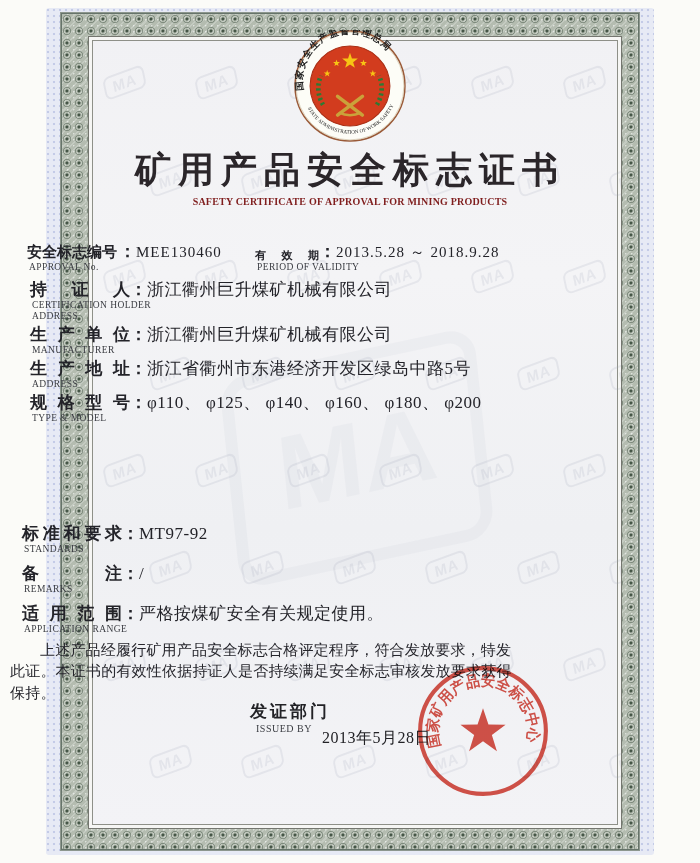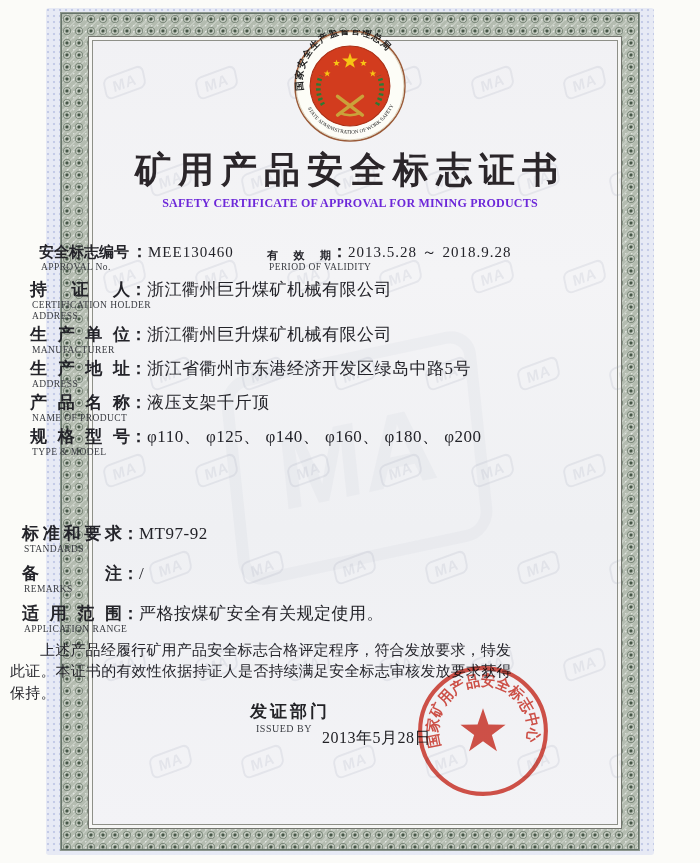--- a/index.html
+++ b/index.html
@@ -33,33 +33,33 @@
       color:#8f95ab;opacity:.06;border:12px solid currentColor;border-radius:28px;
       display:flex;align-items:center;justify-content:center;
       font-family:"Liberation Sans","DejaVu Sans",sans-serif;font-weight:bold;font-size:104px;
       transform:rotate(-12deg) skewX(-6deg);}
   
   .content{position:absolute;inset:0;z-index:2;}
   .emblem{position:absolute;left:50%;top:30px;transform:translateX(-50%);}
   .title{position:absolute;left:0;top:146px;width:100%;text-align:center;
          font-size:36px;font-weight:bold;letter-spacing:7px;color:#2b262a;white-space:nowrap;}
   .subtitle{position:absolute;left:0;top:196px;width:100%;text-align:center;
-         font-size:12px;font-weight:bold;letter-spacing:.2px;color:#6d28d9;}
+         font-size:10px;font-weight:bold;letter-spacing:.2px;color:#7f1d1d;}
   .cn{font-size:17px;color:#232329;}
   .cn-label{display:inline-block;width:100px;text-align:justify;text-align-last:justify;
             font-weight:600;vertical-align:bottom;}
   .cn-label-sm{display:inline-block;width:92px;font-weight:600;font-size:15px;}
   .cn-label-xs{display:inline-block;width:64px;text-align:justify;text-align-last:justify;
             font-weight:600;font-size:11px;vertical-align:bottom;}
   .colon{font-weight:600;}
   .value{font-size:17px;letter-spacing:.5px;}
   .en-sub{font-size:9.5px;letter-spacing:.4px;color:#3a3c42;margin-top:-1px;margin-left:2px;}
   .approval-row{position:absolute;left:27px;top:240px;width:490px;display:flex;}
   .approval-row .part{white-space:nowrap;}
-  .approval-row .part-left{width:228px;margin-left:12px;}
+  .approval-row .part-left{width:228px;}
   .approval-row .value{font-size:15px;letter-spacing:1px;}
   .rows1{position:absolute;left:30px;top:278px;width:500px;}
   .rows2{position:absolute;left:22px;top:522px;width:500px;}
   .row{margin-bottom:2px;}
   .rows2 .row{margin-bottom:8px;}
   .statement{position:absolute;left:10px;top:640px;width:516px;font-size:15px;
              line-height:1.42;text-indent:2em;letter-spacing:.2px;color:#26262c;}
   .issued{position:absolute;left:250px;top:700px;}
   .issued-cn{font-size:17px;font-weight:600;letter-spacing:3px;}
   .issued-en{font-size:10px;letter-spacing:.5px;margin-left:6px;color:#3a3c42;}
@@ -182,24 +182,20 @@
       </div>
       <div class="row">
         <div class="cn"><span class="cn-label">生产单位</span><span class="colon">：</span><span class="value">浙江衢州巨升煤矿机械有限公司</span></div>
         <div class="en-sub">MANUFACTURER</div>
       </div>
       <div class="row">
         <div class="cn"><span class="cn-label">生产地址</span><span class="colon">：</span><span class="value">浙江省衢州市东港经济开发区绿岛中路5号</span></div>
         <div class="en-sub">ADDRESS</div>
       </div>
       <div class="row">
-        <div class="cn"><span class="cn-label">产品名称</span><span class="colon">：</span><span class="value">液压支架千斤顶</span></div>
-        <div class="en-sub">NAME OF PRODUCT</div>
-      </div>
-      <div class="row">
         <div class="cn"><span class="cn-label">规格型号</span><span class="colon">：</span><span class="value">φ110、 φ125、 φ140、 φ160、 φ180、 φ200</span></div>
         <div class="en-sub">TYPE &amp; MODEL</div>
       </div>
     </div>
 
     <div class="rows2">
       <div class="row">
         <div class="cn"><span class="cn-label">标准和要求</span><span class="colon">：</span><span class="value">MT97-92</span></div>
         <div class="en-sub">STANDARDS</div>
       </div>

